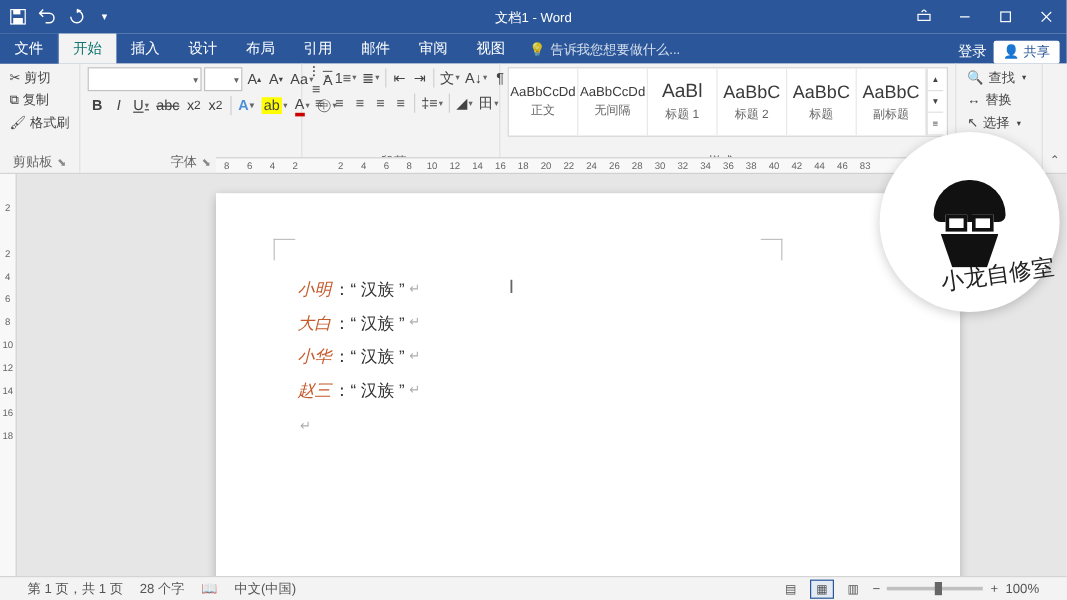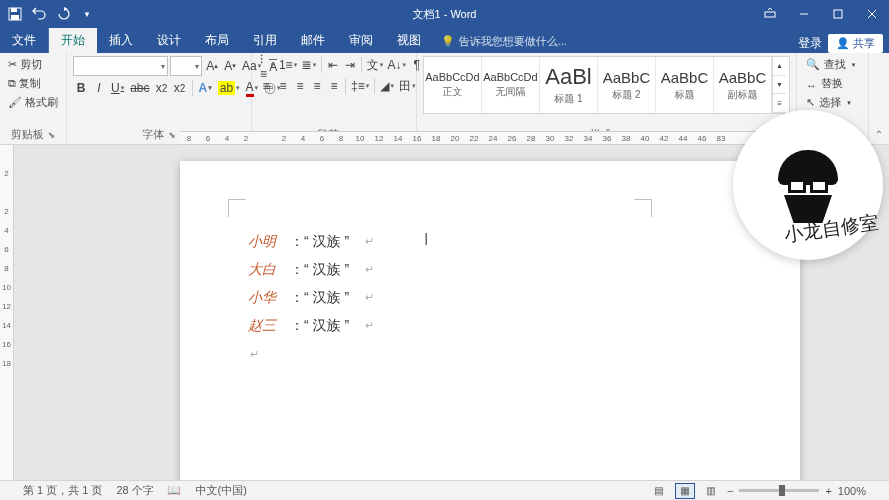--- a/index.html
+++ b/index.html
@@ -59,21 +59,21 @@
 .ruler-tick { width: 19px; text-align: center; border-right: 1px solid transparent; }
 .ruler-v { position: absolute; top: 0; left: 0; width: 14px; bottom: 0; background: #f8f8f8; border-right: 1px solid #d0d0d0; font-size: 8px; color: #666; display: flex; flex-direction: column; align-items: center; }
 .ruler-v .vt { height: 19px; display: flex; align-items: center; }
 .l-marker { position: absolute; left: 0; top: 0; width: 14px; height: 14px; background: #fff; border: 1px solid #ccc; font-size: 8px; display: flex; align-items: center; justify-content: center; }
 
 .page { position: absolute; left: 180px; top: 16px; width: 620px; height: 360px; background: #fff; box-shadow: 0 2px 8px rgba(0,0,0,0.25); }
 .page-corner { position: absolute; width: 18px; height: 18px; border: 1px solid #c0c0c0; }
 .pc-tl { top: 38px; left: 48px; border-right: none; border-bottom: none; }
 .pc-tr { top: 38px; right: 148px; border-left: none; border-bottom: none; }
 .doc-content { position: absolute; top: 66px; left: 68px; font-size: 14px; line-height: 2; }
-.doc-line { display: flex; align-items: center; gap: 14px; }
+.doc-line { display: flex; align-items: center; gap: 2px; }
 .doc-line .name { color: #c55a2b; font-style: italic; }
 .doc-line .rest { color: #333; }
 .para-mark { color: #b0b0b0; font-size: 11px; margin-left: 2px; }
 .text-cursor { position: absolute; left: 244px; top: 70px; font-size: 16px; color: #666; }
 
 .watermark { position: absolute; right: 6px; top: 110px; width: 150px; height: 150px; background: #fff; border-radius: 50%; box-shadow: 0 2px 10px rgba(0,0,0,0.2); display: flex; align-items: center; justify-content: center; flex-direction: column; z-index: 50; }
 .wm-face { width: 70px; height: 70px; position: relative; }
 .wm-hair { width: 60px; height: 35px; background: #111; border-radius: 30px 30px 6px 6px; margin: 0 auto; }
 .wm-glasses { display: flex; justify-content: center; gap: 4px; margin-top: -6px; }
 .wm-glasses div { width: 18px; height: 14px; border: 3px solid #111; background: #fff; }
@@ -258,21 +258,21 @@
       <div class="styles-grid" id="styles-grid">
       <div class="style-item">
             <div class="style-prev" style="font-size:11px">AaBbCcDd</div>
             <div class="style-name">正文</div>
           </div>
           <div class="style-item">
             <div class="style-prev" style="font-size:11px">AaBbCcDd</div>
             <div class="style-name">无间隔</div>
           </div>
           <div class="style-item">
-            <div class="style-prev" style="font-size:22px">AaBl</div>
+            <div class="style-prev" style="font-size:16px">AaBl</div>
             <div class="style-name">标题 1</div>
           </div>
           <div class="style-item">
             <div class="style-prev" style="font-size:15px">AaBbC</div>
             <div class="style-name">标题 2</div>
           </div>
           <div class="style-item">
             <div class="style-prev" style="font-size:15px">AaBbC</div>
             <div class="style-name">标题</div>
           </div>

